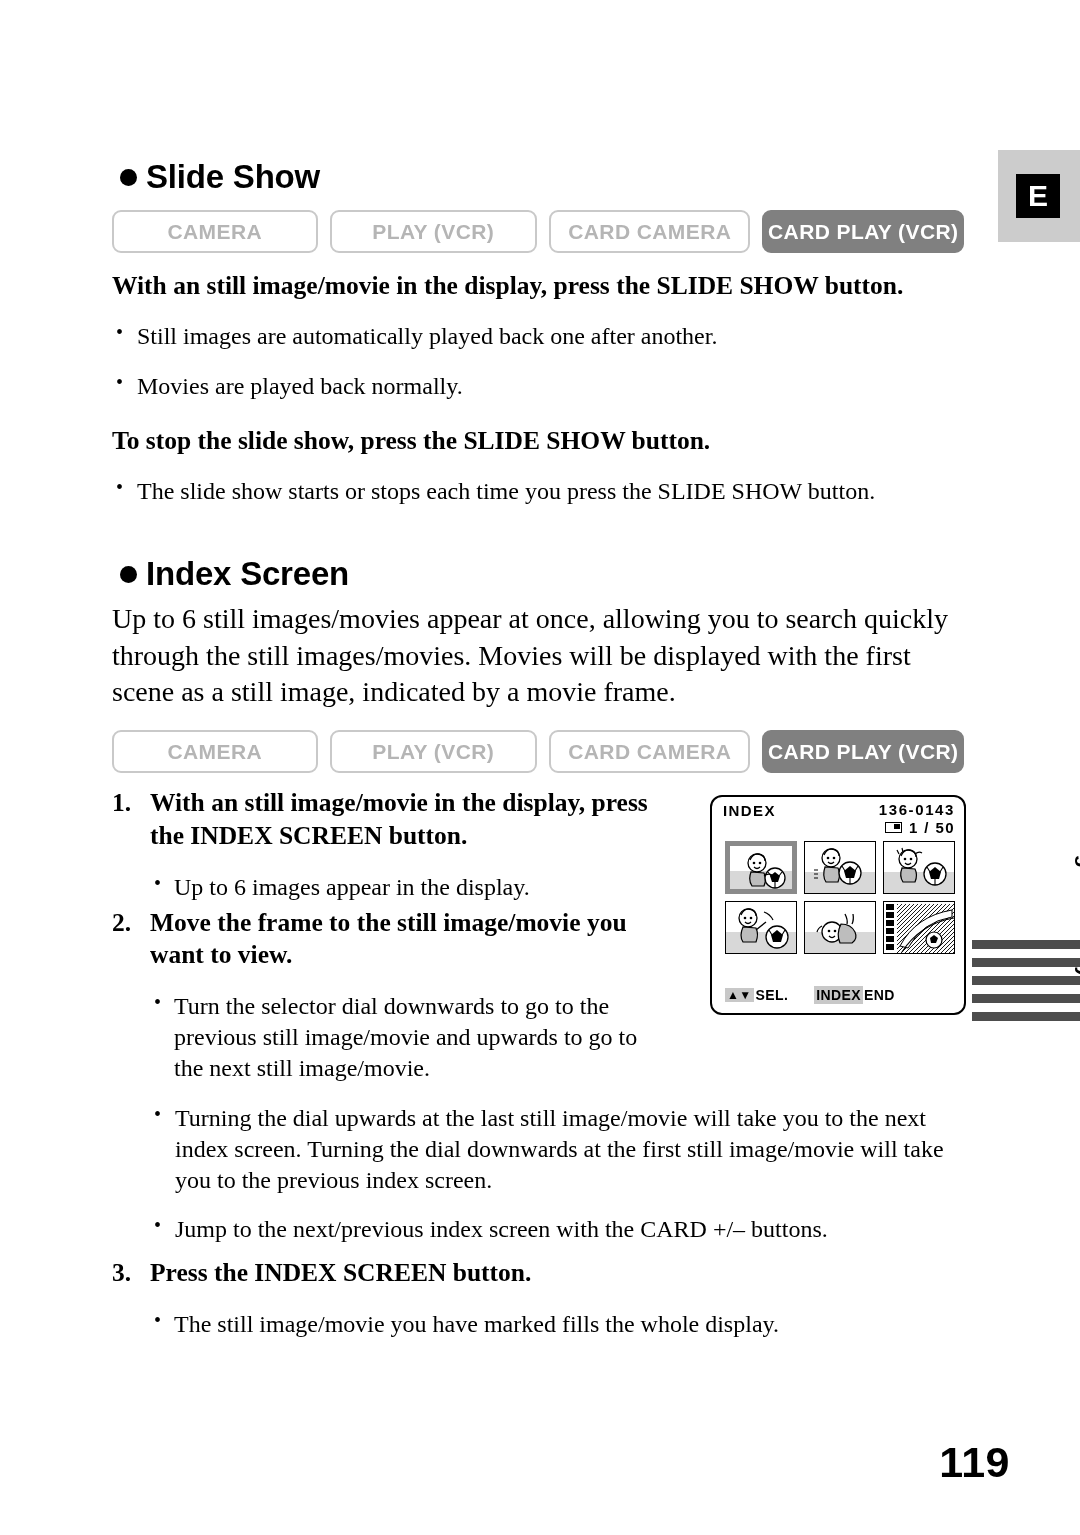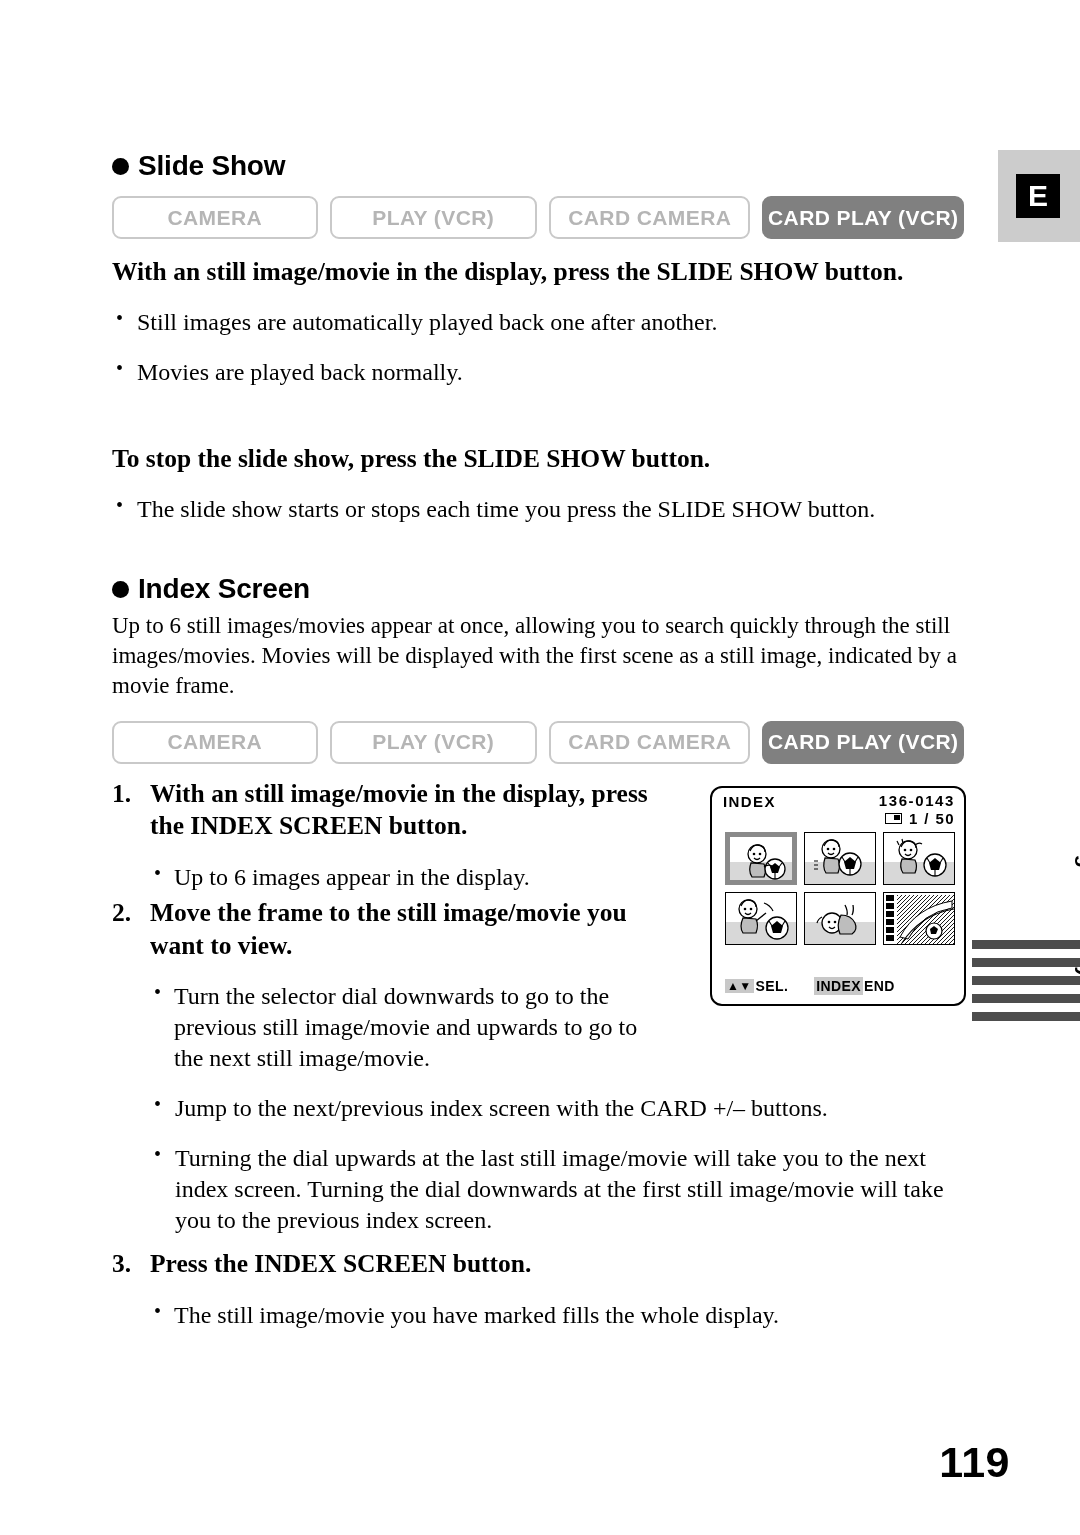--- a/index.html
+++ b/index.html
@@ -46,26 +46,26 @@
     position: absolute;
     left: 112px;
     top: 0;
     width: 852px;
   }
 
   
   .sec-head {
     font-family: "Liberation Sans", sans-serif;
     font-weight: bold;
-    font-size: 28px;
+    font-size: 33px;
     letter-spacing: -0.2px;
     display: flex;
     align-items: center;
     gap: 9px;
-    margin: 0;
+    margin: 8px;
   }
   .sec-head .dot {
     display: inline-block;
     width: 17px;
     height: 17px;
     border-radius: 50%;
     background: #000;
     flex: 0 0 auto;
   }
 
@@ -105,21 +105,21 @@
   .pill-cardplay    { width: 202px; }
 
   
   .lead {
     font-weight: bold;
     font-size: 25.5px;
     line-height: 1.30;
     margin: 16px 0 0 0;
   }
   .para {
-    font-size: 23px;
+    font-size: 28px;
     line-height: 1.30;
     margin: 6px 0 0 0;
   }
   ul.bullets {
     list-style: none;
     margin: 3px 0 0 0;
     padding: 0;
   }
   ul.bullets > li {
     font-size: 24px;
@@ -352,21 +352,21 @@
     <div class="pill on  pill-cardplay">CARD PLAY (VCR)</div>
   </div>
 
   <p class="lead">With an still image/movie in the display, press the SLIDE SHOW button.</p>
 
   <ul class="bullets">
     <li>Still images are automatically played back one after another.</li>
     <li>Movies are played back normally.</li>
   </ul>
 
-  <p class="lead" style="margin-top:54px">To stop the slide show, press the SLIDE SHOW button.</p>
+  <p class="lead" style="margin-top:22px">To stop the slide show, press the SLIDE SHOW button.</p>
 
   <ul class="bullets">
     <li>The slide show starts or stops each time you press the SLIDE SHOW button.</li>
   </ul>
 
   <h2 class="sec-head" style="margin-top:48px">
     <span class="dot"></span>
     <span>Index Screen</span>
   </h2>
 
@@ -525,22 +525,22 @@
           <ul class="bullets">
             <li>Turn the selector dial downwards to go to the previous still image/movie and upwards to go to the next still image/movie.</li>
           </ul>
         </div>
       </div>
 
     </div>
 
     <div class="wide" style="margin-left:38px">
       <ul class="bullets">
+        <li>Turning the dial upwards at the last still image/movie will take you to the next index screen. Turning the dial downwards at the first still image/movie will take you to the previous index screen.</li>
         <li>Jump to the next/previous index screen with the CARD +/– buttons.</li>
-        <li>Turning the dial upwards at the last still image/movie will take you to the next index screen. Turning the dial downwards at the first still image/movie will take you to the previous index screen.</li>
       </ul>
     </div>
 
     <div class="step" style="margin-top:12px">
       <div class="num">3.</div>
       <div class="body">
         <div class="title">Press the INDEX SCREEN button.</div>
         <ul class="bullets">
           <li>The still image/movie you have marked fills the whole display.</li>
         </ul>

